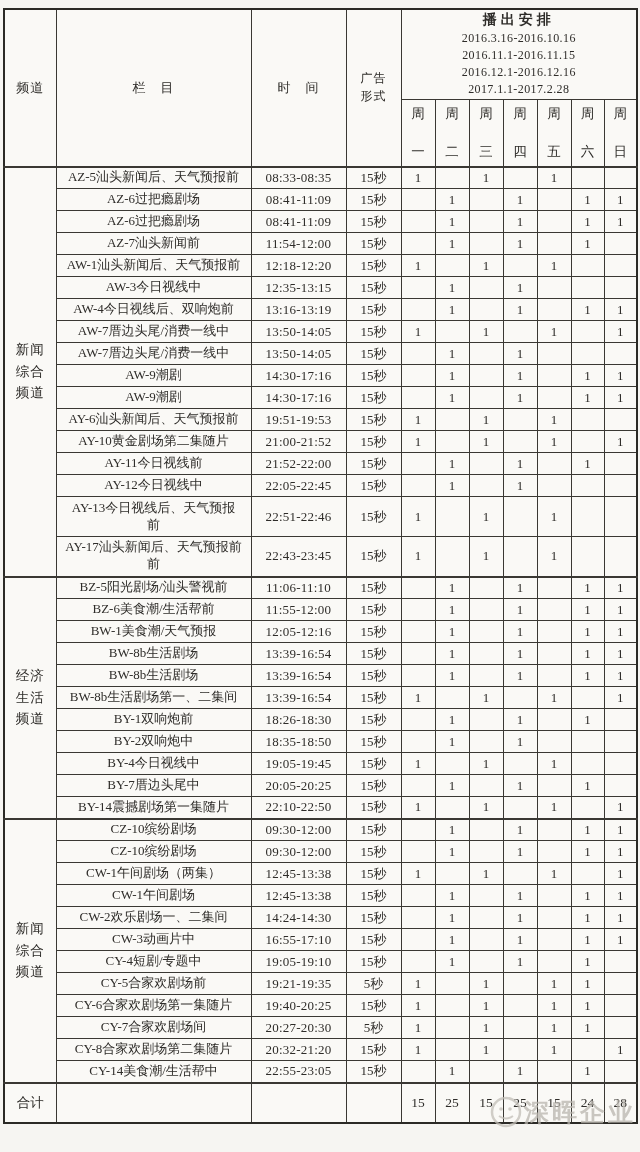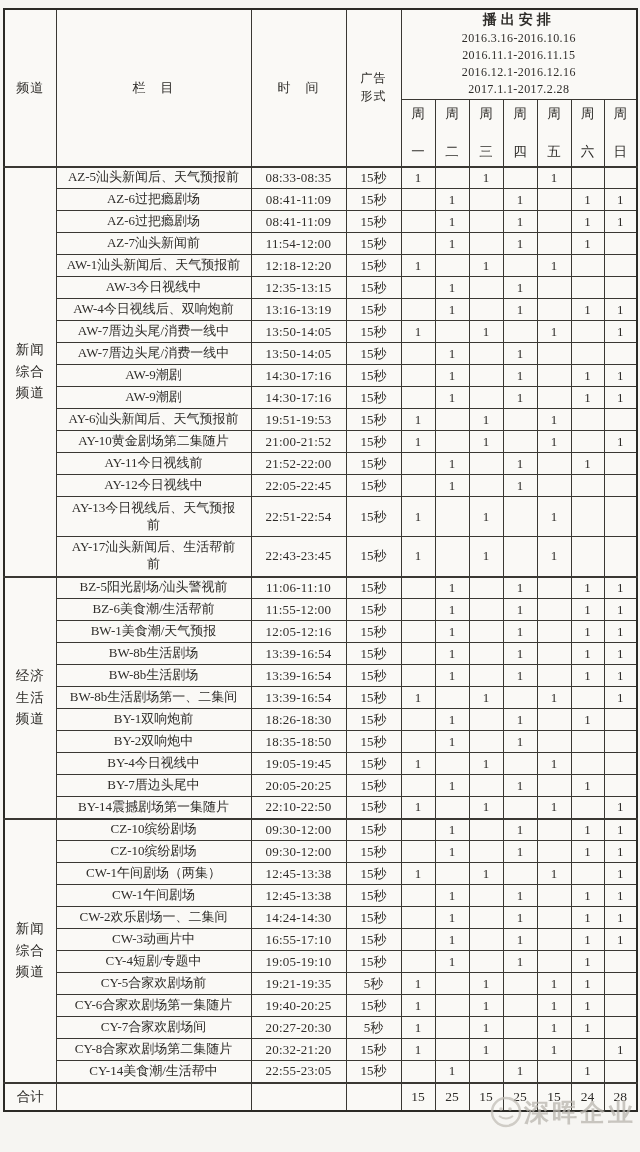--- a/index.html
+++ b/index.html
@@ -48,21 +48,21 @@
     padding: 2px 0; margin: 0 auto; font-size: 13.5px;
   }
   
   td.chan { padding: 0; }
   td.chan div { width: 30px; margin: 16px auto; line-height: 1.6; font-size: 13.5px; letter-spacing: 1px; }
   td.prog { text-align: left; padding-left: 7px; white-space: pre-wrap; line-height: 1.3; }
   td.time { letter-spacing: 0.2px; }
   td.day  { font-size: 14px; }
   tr.tall td { height: 40px; }
   tr.section-start td { border-top-width: 2px; }
-  tr.total-row td { border-top-width: 2px; height: 28px; font-size: 13.5px; }
+  tr.total-row td { border-top-width: 2px; height: 40px; font-size: 13.5px; }
   
   .watermark {
     position: absolute;
     left: 488px; top: 1090px;
     width: 152px; height: 44px;
     display: flex; align-items: center;
     pointer-events: none;
     opacity: 0.75;
   }
   .wm-text {
@@ -330,32 +330,32 @@
           <td class="day">1</td>
           <td class="day"></td>
           <td class="day">1</td>
           <td class="day"></td>
           <td class="day"></td>
           <td class="day"></td>
         </tr>
         <tr class="tall">
           <td class="prog">AY-13今日视线后、天气预报
 前</td>
-          <td class="time">22:51-22:54</td>
+          <td class="time">22:51-22:46</td>
           <td class="ad">15秒</td>
           <td class="day">1</td>
           <td class="day"></td>
           <td class="day">1</td>
           <td class="day"></td>
           <td class="day">1</td>
           <td class="day"></td>
           <td class="day"></td>
         </tr>
         <tr class="tall">
-          <td class="prog">AY-17汕头新闻后、生活帮前
+          <td class="prog">AY-17汕头新闻后、天气预报前
 前</td>
           <td class="time">22:43-23:45</td>
           <td class="ad">15秒</td>
           <td class="day">1</td>
           <td class="day"></td>
           <td class="day">1</td>
           <td class="day"></td>
           <td class="day">1</td>
           <td class="day"></td>
           <td class="day"></td>

